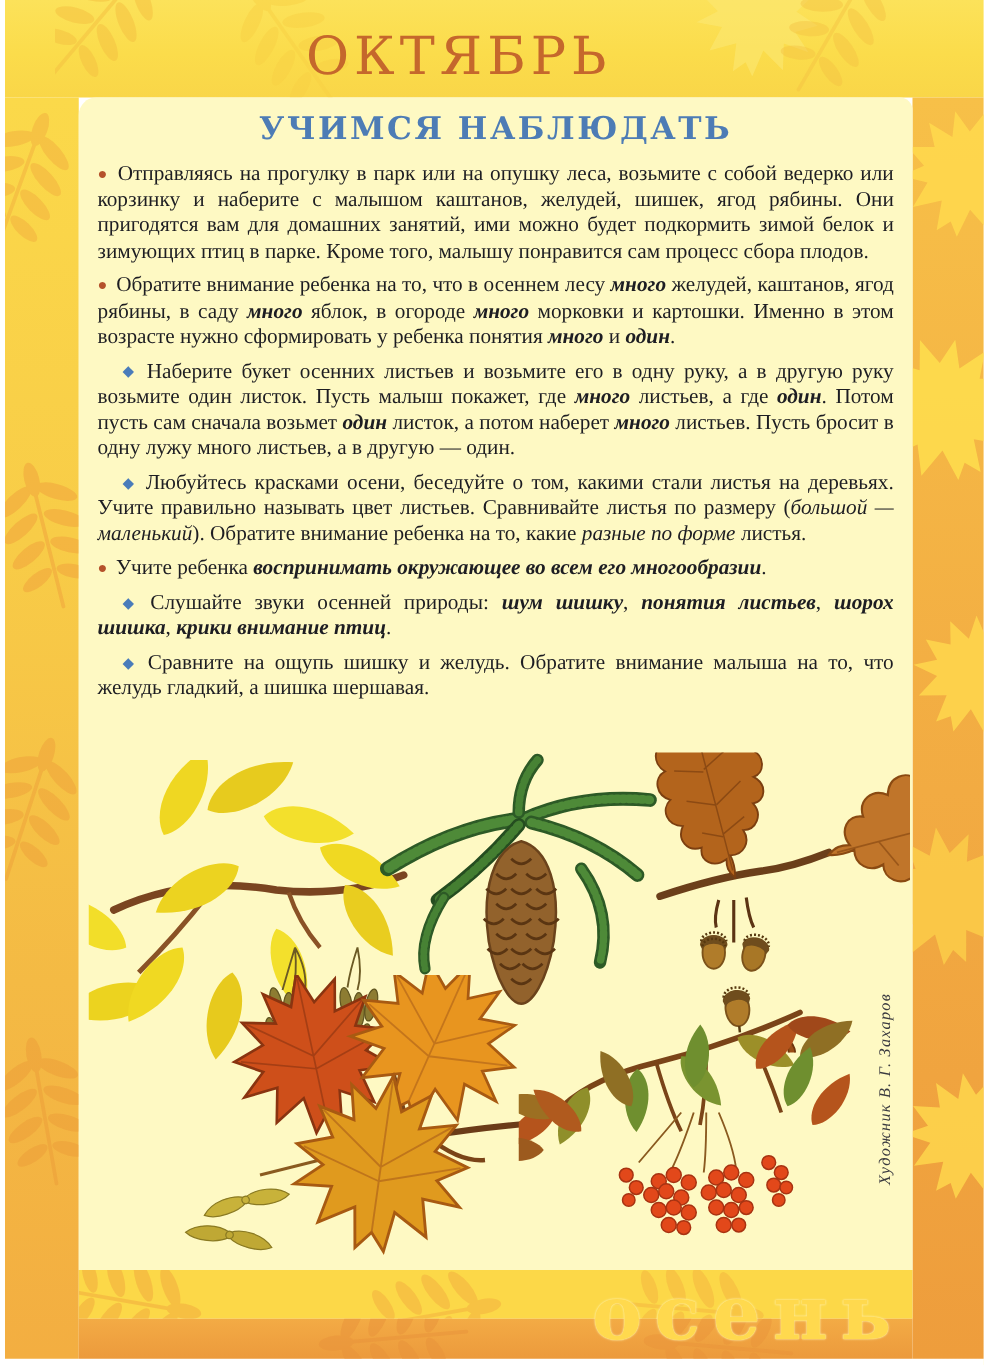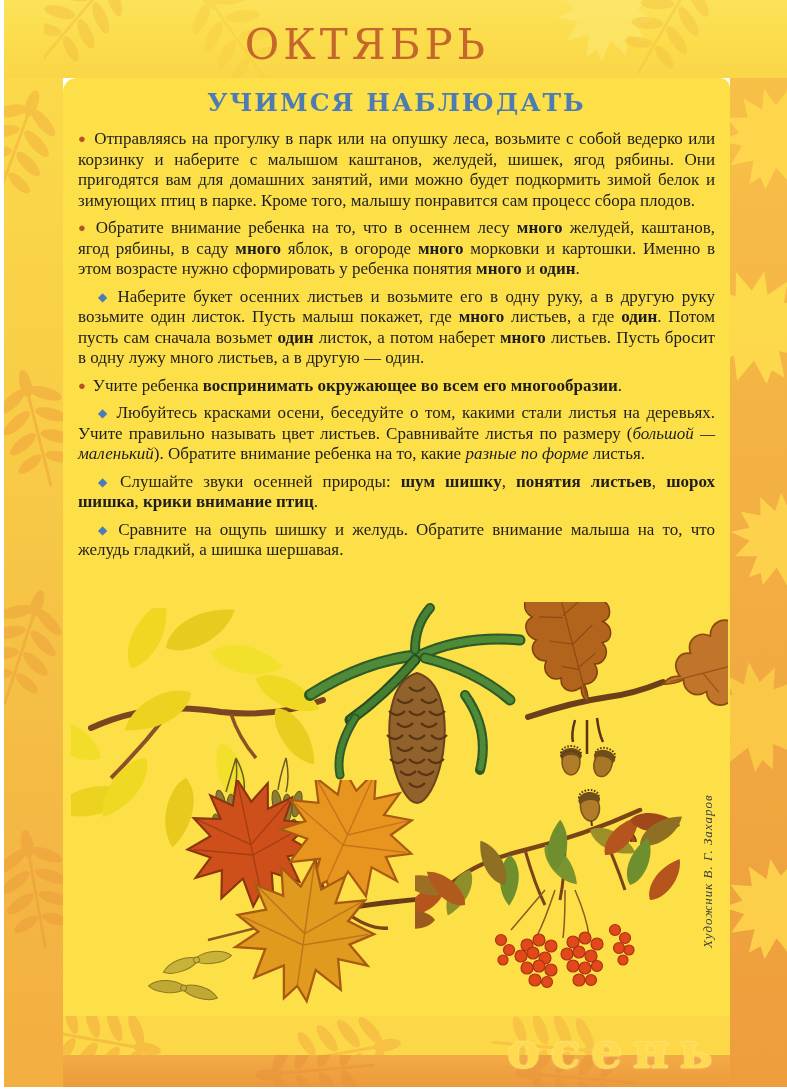--- a/index.html
+++ b/index.html
@@ -29,21 +29,21 @@
     background:#fcd848;overflow:hidden;
   }
   .band-bottom-orange{
     position:absolute;left:63px;top:1055px;width:667px;height:32px;
     background:linear-gradient(180deg,#f3ab45 0%,#ec9a3c 100%);overflow:hidden;
   }
   .sil{position:absolute;pointer-events:none;}
   
   .panel{
     position:absolute;left:63px;top:78px;width:667px;height:938px;
-    background:#fde047;border-radius:14px 10px 0 0;
+    background:#fef9c3;border-radius:14px 10px 0 0;
   }
   .month-title{
     position:absolute;left:0;right:57px;top:20px;text-align:center;
     font-family:"DejaVu Serif", serif;font-weight:normal;
     font-size:42px;letter-spacing:4px;color:#c5672c;
   }
   .section-title{
     margin:10px 0 0 0;text-align:center;
     font-family:"DejaVu Serif", serif;font-weight:bold;
     font-size:25px;letter-spacing:2px;color:#4d7cb5;
@@ -53,42 +53,42 @@
     color:#1d1d22;
   }
   .para{
     margin:0 0 7px 0;
     font-size:17px;line-height:20.5px;
     text-align:justify;
   }
   .para.lvl2{text-indent:20px;}
   .mk-dot{color:#b5522b;font-size:13px;margin-right:7px;vertical-align:1px;}
   .mk-diamond{color:#4a7cba;font-size:12px;margin-right:7px;vertical-align:1px;}
-  .emph{font-weight:bold;}
+  .emph{font-weight:bold;font-style:italic;}
   .ital{font-style:italic;}
   
   .illus{position:absolute;pointer-events:none;}
   .il-ash{left:8px;top:530px;}
   .il-spruce{left:232px;top:522px;}
   .il-oak{left:450px;top:524px;}
   .il-maple{left:75px;top:702px;}
   .il-rowan{left:352px;top:712px;}
   
   .artist-credit{
     position:absolute;left:700px;top:778px;height:170px;
     writing-mode:vertical-rl;transform:rotate(180deg);
     font-style:italic;font-size:13px;letter-spacing:1px;color:#3b3b40;
     white-space:nowrap;
   }
   
   .season{
     position:absolute;left:63px;top:1016px;width:660px;height:57px;
     text-align:right;overflow:visible;
     font-family:"DejaVu Serif", serif;font-weight:bold;
-    font-size:50px;line-height:70px;letter-spacing:10px;
+    font-size:60px;line-height:70px;letter-spacing:10px;
     color:#ffd94e;
     text-shadow:0 0 1px #fff0a8, 0 0 2px #ffeda0;
   }
 </style>
 </head>
 <body>
 
 <svg width="0" height="0" style="position:absolute">
   <defs>
     <g id="pinnate">
@@ -158,22 +158,22 @@
 </div>
 
 <div class="season">осень</div>
 
 <div class="panel">
   <h2 class="section-title">УЧИМСЯ НАБЛЮДАТЬ</h2>
   <div class="text-content">
       <p class="para lvl1"><span class="mk-dot">●</span><span>Отправляясь на прогулку в парк или на опушку леса, возьмите с собой ведерко или корзинку и наберите с малышом каштанов, желудей, шишек, ягод рябины. Они пригодятся вам для домашних занятий, ими можно будет подкормить зимой белок и зимующих птиц в парке. Кроме того, малышу понравится сам процесс сбора плодов.</span></p>
       <p class="para lvl1"><span class="mk-dot">●</span><span>Обратите внимание ребенка на то, что в осеннем лесу </span><span class="emph">много</span><span> желудей, каштанов, ягод рябины, в саду </span><span class="emph">много</span><span> яблок, в огороде </span><span class="emph">много</span><span> морковки и картошки. Именно в этом возрасте нужно сформировать у ребенка понятия </span><span class="emph">много</span><span> и </span><span class="emph">один</span><span>.</span></p>
       <p class="para lvl2"><span class="mk-diamond">◆</span><span>Наберите букет осенних листьев и возьмите его в одну руку, а в другую руку возьмите один листок. Пусть малыш покажет, где </span><span class="emph">много</span><span> листьев, а где </span><span class="emph">один</span><span>. Потом пусть сам сначала возьмет </span><span class="emph">один</span><span> листок, а потом наберет </span><span class="emph">много</span><span> листьев. Пусть бросит в одну лужу много листьев, а в другую — один.</span></p>
+      <p class="para lvl2"><span class="mk-diamond">◆</span><span>Любуйтесь красками осени, беседуйте о том, какими стали листья на деревьях. Учите правильно называть цвет листьев. Сравнивайте листья по размеру (</span><span class="ital">большой — маленький</span><span>). Обратите внимание ребенка на то, какие </span><span class="ital">разные по форме</span><span> листья.</span></p>
       <p class="para lvl1"><span class="mk-dot">●</span><span>Учите ребенка </span><span class="emph">воспринимать окружающее во всем его многообразии</span><span>.</span></p>
-      <p class="para lvl2"><span class="mk-diamond">◆</span><span>Любуйтесь красками осени, беседуйте о том, какими стали листья на деревьях. Учите правильно называть цвет листьев. Сравнивайте листья по размеру (</span><span class="ital">большой — маленький</span><span>). Обратите внимание ребенка на то, какие </span><span class="ital">разные по форме</span><span> листья.</span></p>
       <p class="para lvl2"><span class="mk-diamond">◆</span><span>Слушайте звуки осенней природы: </span><span class="emph">шум шишку</span><span>, </span><span class="emph">понятия листьев</span><span>, </span><span class="emph">шорох шишка</span><span>, </span><span class="emph">крики внимание птиц</span><span>.</span></p>
       <p class="para lvl2"><span class="mk-diamond">◆</span><span>Сравните на ощупь шишку и желудь. Обратите внимание малыша на то, что желудь гладкий, а шишка шершавая.</span></p>
     </div>
 
   <svg class="illus il-ash" width="270" height="270" viewBox="0 0 270 270">
     <path d="M20,120 Q80,92 150,104 Q205,110 252,92" stroke="#7a4520" stroke-width="6" fill="none" stroke-linecap="round"></path>
     <path d="M95,108 Q70,140 40,170" stroke="#8a5226" stroke-width="4" fill="none"></path>
     <path d="M160,106 Q168,130 185,150" stroke="#8a5226" stroke-width="3.5" fill="none"></path>
     <g>
       <use href="#leafP" fill="#efd722" transform="translate(60,60) rotate(-55) scale(1.5)"></use>

